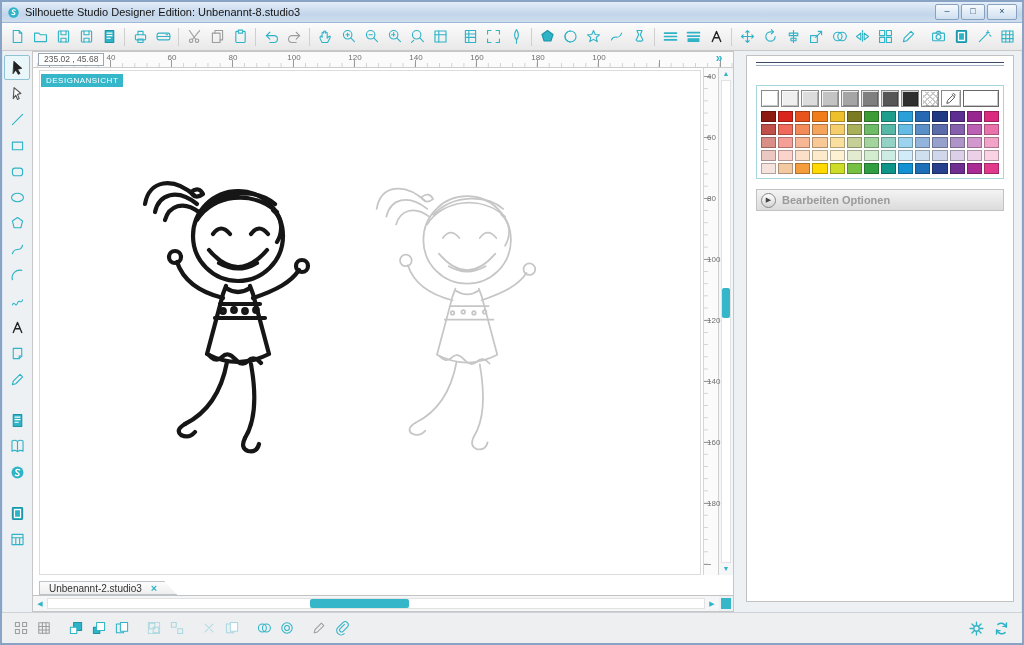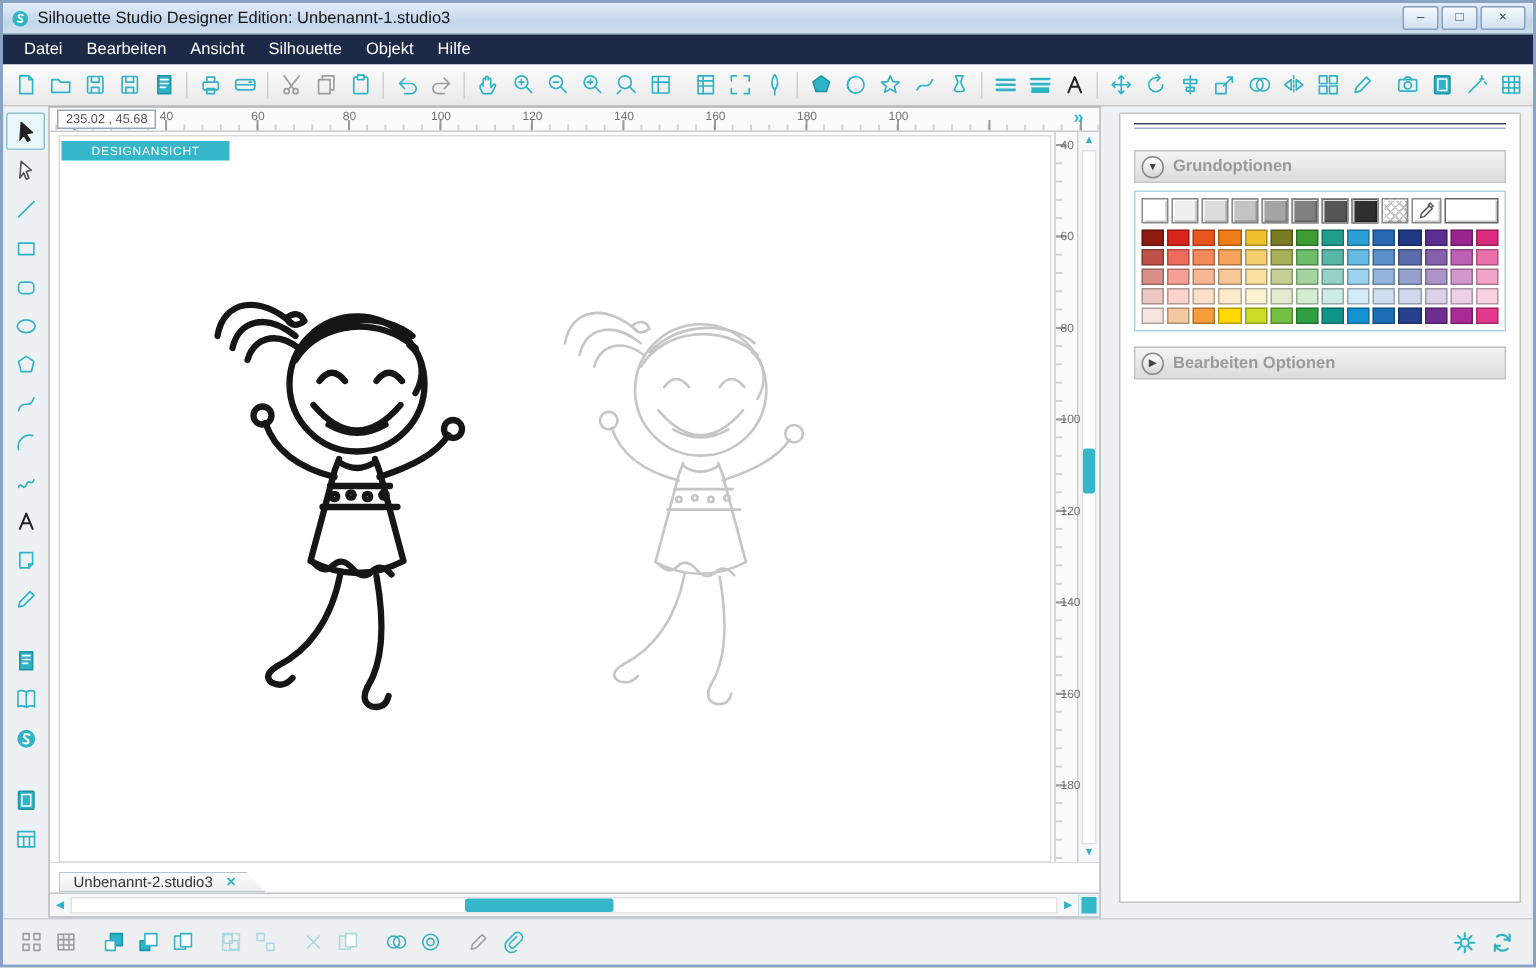--- a/index.html
+++ b/index.html
@@ -29,32 +29,32 @@
   .main{flex:1 1 auto;display:flex;min-height:0;}
 
   
   .lefttools{flex:0 0 30px;display:flex;flex-direction:column;align-items:center;padding-top:4px;gap:1px;}
   .ltb{width:24px;height:23px;display:flex;align-items:center;justify-content:center;border:1px solid transparent;border-radius:2px;}
   .ltb svg{width:17px;height:17px;display:block;}
   .ltb.active{background:#eaf7fa;border-color:#8fc3d4;}
   .lgap{height:14px;flex:0 0 14px;}
 
   
-  .canvaszone{flex:1 1 auto;display:flex;flex-direction:column;min-width:0;background:#737373;border:1px solid #c6c6c6;}
+  .canvaszone{flex:1 1 auto;display:flex;flex-direction:column;min-width:0;background:#a16207;border:1px solid #c6c6c6;}
   .rulerrow{flex:0 0 15px;position:relative;background:#fbfbfb;border-bottom:1px solid #cccccc;
     background-image:linear-gradient(90deg,#9a9a9a 1px,transparent 1px),linear-gradient(90deg,#d2d2d2 1px,transparent 1px);
     background-size:61px 7px,12.2px 4px;background-repeat:repeat-x;background-position:77px 8px,77px 11px;}
   .hnum{position:absolute;top:1px;font-size:8px;color:#707070;transform:translateX(-50%);}
   .coords{position:absolute;left:5px;top:1px;height:11px;line-height:11px;padding:0 5px;border:1px solid #9aa7b5;background:#fff;font-size:8.5px;color:#555;z-index:2;}
   .cornerbtn{position:absolute;right:1px;top:0;width:26px;height:14px;text-align:center;color:#2fb3c7;font-weight:bold;font-size:12px;line-height:13px;}
 
   .canvasrow{flex:1 1 auto;display:flex;min-height:0;}
   .canvas{flex:1 1 auto;position:relative;background:#fff;overflow:hidden;}
   .page{position:absolute;left:6px;top:2px;right:2px;bottom:0;border:1px solid #dcdcdc;}
-  .badge{position:absolute;left:8px;top:6px;background:#35b6c9;color:#fff;font-size:8px;padding:2px 20px;letter-spacing:.5px;z-index:2;}
+  .badge{position:absolute;left:8px;top:6px;background:#35b6c9;color:#fff;font-size:8px;padding:2px 5px;letter-spacing:.5px;z-index:2;}
 
   .vruler{flex:0 0 14px;position:relative;border-left:1px solid #d5d5d5;background:#fbfbfb;
     background-image:linear-gradient(#9a9a9a 1px,transparent 1px),linear-gradient(#d2d2d2 1px,transparent 1px);
     background-size:7px 61px,4px 12.2px;background-repeat:repeat-y;background-position:0 8px,0 8px;}
   .vnum{position:absolute;left:3px;font-size:8px;color:#707070;}
 
   .vscroll{flex:0 0 14px;display:flex;flex-direction:column;border-left:1px solid #d0d0d0;background:#f4f6f7;}
   .sarrow{color:#2fb3c7;font-size:7px;text-align:center;flex:0 0 12px;line-height:12px;}
   .vtrack{flex:1 1 auto;position:relative;background:#fff;border:1px solid #e2e2e2;margin:0 2px;}
   .vthumb{position:absolute;left:0;right:0;top:43%;height:30px;background:#35b6c9;border-radius:2px;}
@@ -108,36 +108,28 @@
 
 <div class="window">
 
   <div class="titlebar">
     <span class="appicon">
       <svg viewBox="0 0 20 20">
           <circle cx="10" cy="10" r="8" fill="#2fb3c7"></circle>
           <path d="M12.8 6.5c-4.2-2-6.6 1.2-2.6 3s1.6 5-2.8 3.2" stroke="#fff" stroke-width="1.8" fill="none" stroke-linecap="round"></path>
         </svg>
     </span>
-    <span class="title">Silhouette Studio Designer Edition: Unbenannt-1.studio3</span>
+    <span class="title">Silhouette Studio Designer Edition: Unbenannt-8.studio3</span>
     <span class="wbtns" id="wcontrols">
         <span class="wbtn">–</span>
         <span class="wbtn">□</span>
         <span class="wbtn wclose">×</span>
       </span>
   </div>
 
-  <div class="menubar" id="menubar">
-      <span class="mitem">Datei</span>
-      <span class="mitem">Bearbeiten</span>
-      <span class="mitem">Ansicht</span>
-      <span class="mitem">Silhouette</span>
-      <span class="mitem">Objekt</span>
-      <span class="mitem">Hilfe</span>
-    </div>
 
   <div class="toolbar" id="toolbar">
       <div class="tgroup">
         <div class="tb">
           <svg viewBox="0 0 20 20">
             <g fill="none" stroke="#2fb3c7" stroke-width="1.3" stroke-linecap="round" stroke-linejoin="round">
               <path d="M5 3h7l3 3v11H5z"></path>
               <path d="M12 3v3h3"></path>
             </g>
           </svg>
@@ -717,24 +709,20 @@
         </div>
         <span class="sarrow">▶</span>
         <span class="hcorner"></span>
       </div>
     </div>
 
     <div class="rightwrap">
       <div class="rightpanel">
         <div class="titlerule"></div>
 
-        <div class="sectionheader">
-          <span class="circbtn">▼</span>
-          <span class="sectlabel">Grundoptionen</span>
-        </div>
 
         <div class="palette">
           <div class="grayline">
             <span id="grayrow">
                 <span class="gsw" style="background: rgb(255, 255, 255);"></span>
                 <span class="gsw" style="background: rgb(239, 239, 239);"></span>
                 <span class="gsw" style="background: rgb(220, 220, 220);"></span>
                 <span class="gsw" style="background: rgb(195, 195, 195);"></span>
                 <span class="gsw" style="background: rgb(165, 165, 165);"></span>
                 <span class="gsw" style="background: rgb(127, 127, 127);"></span>

